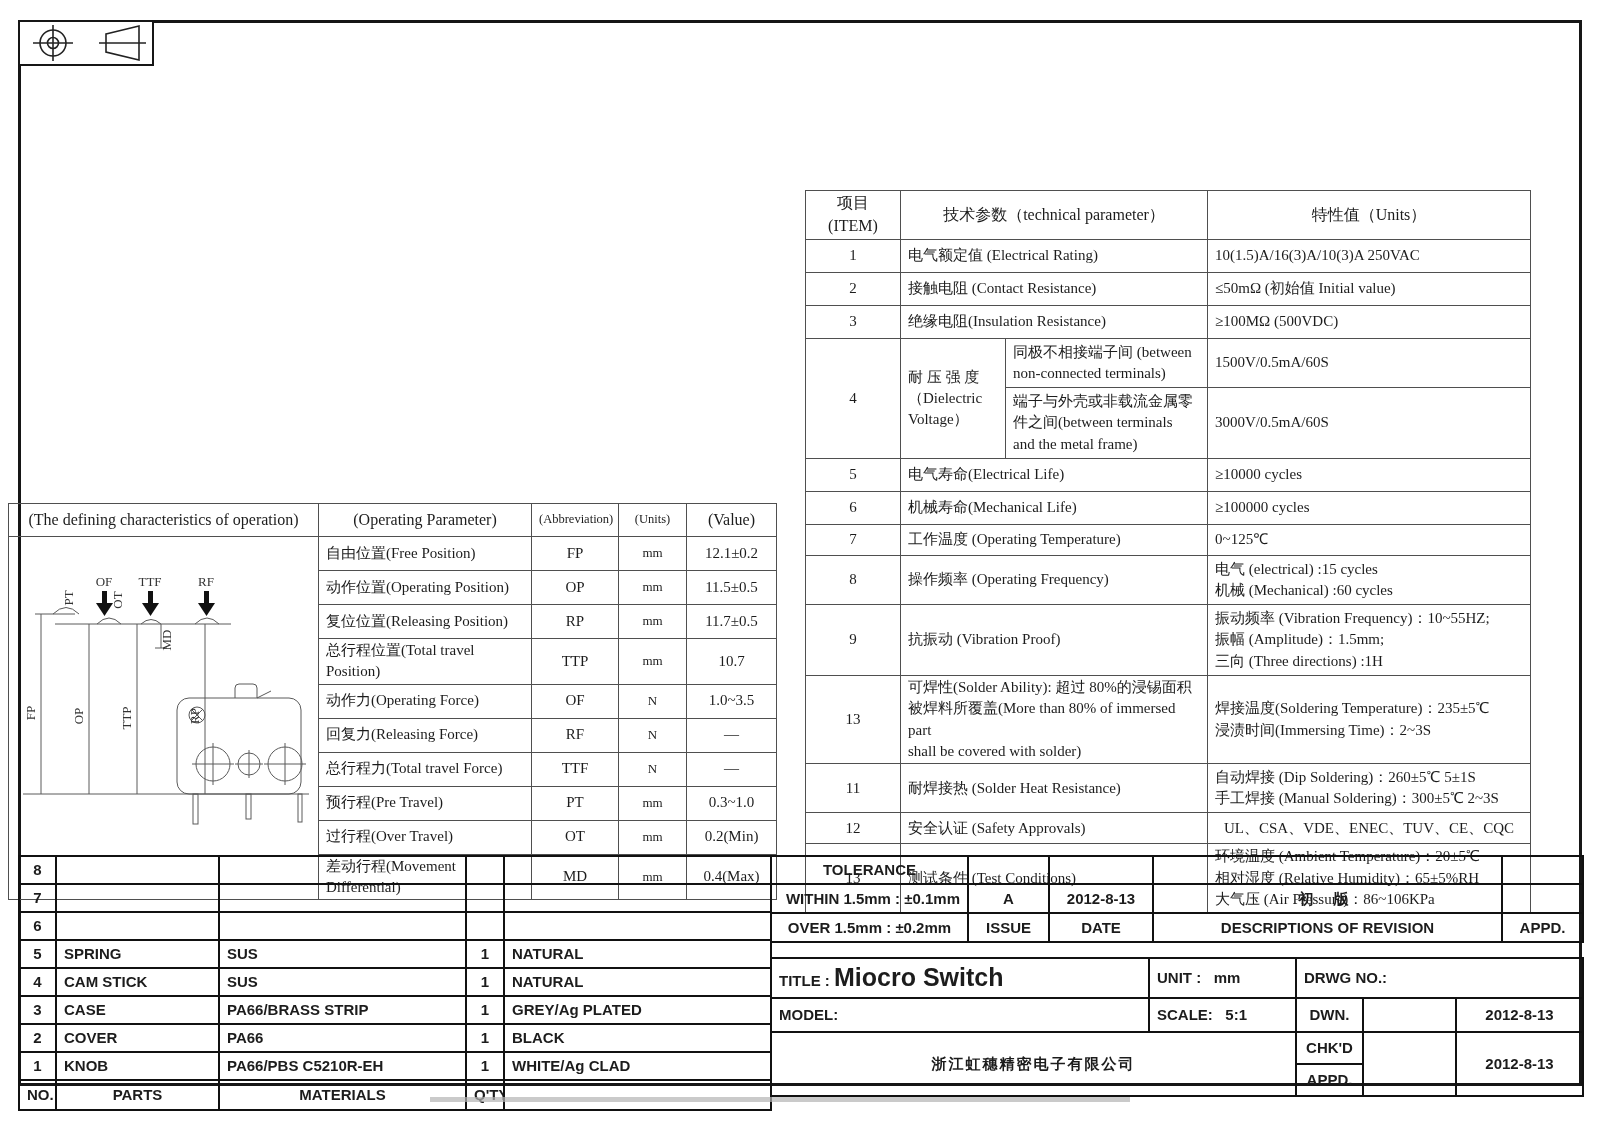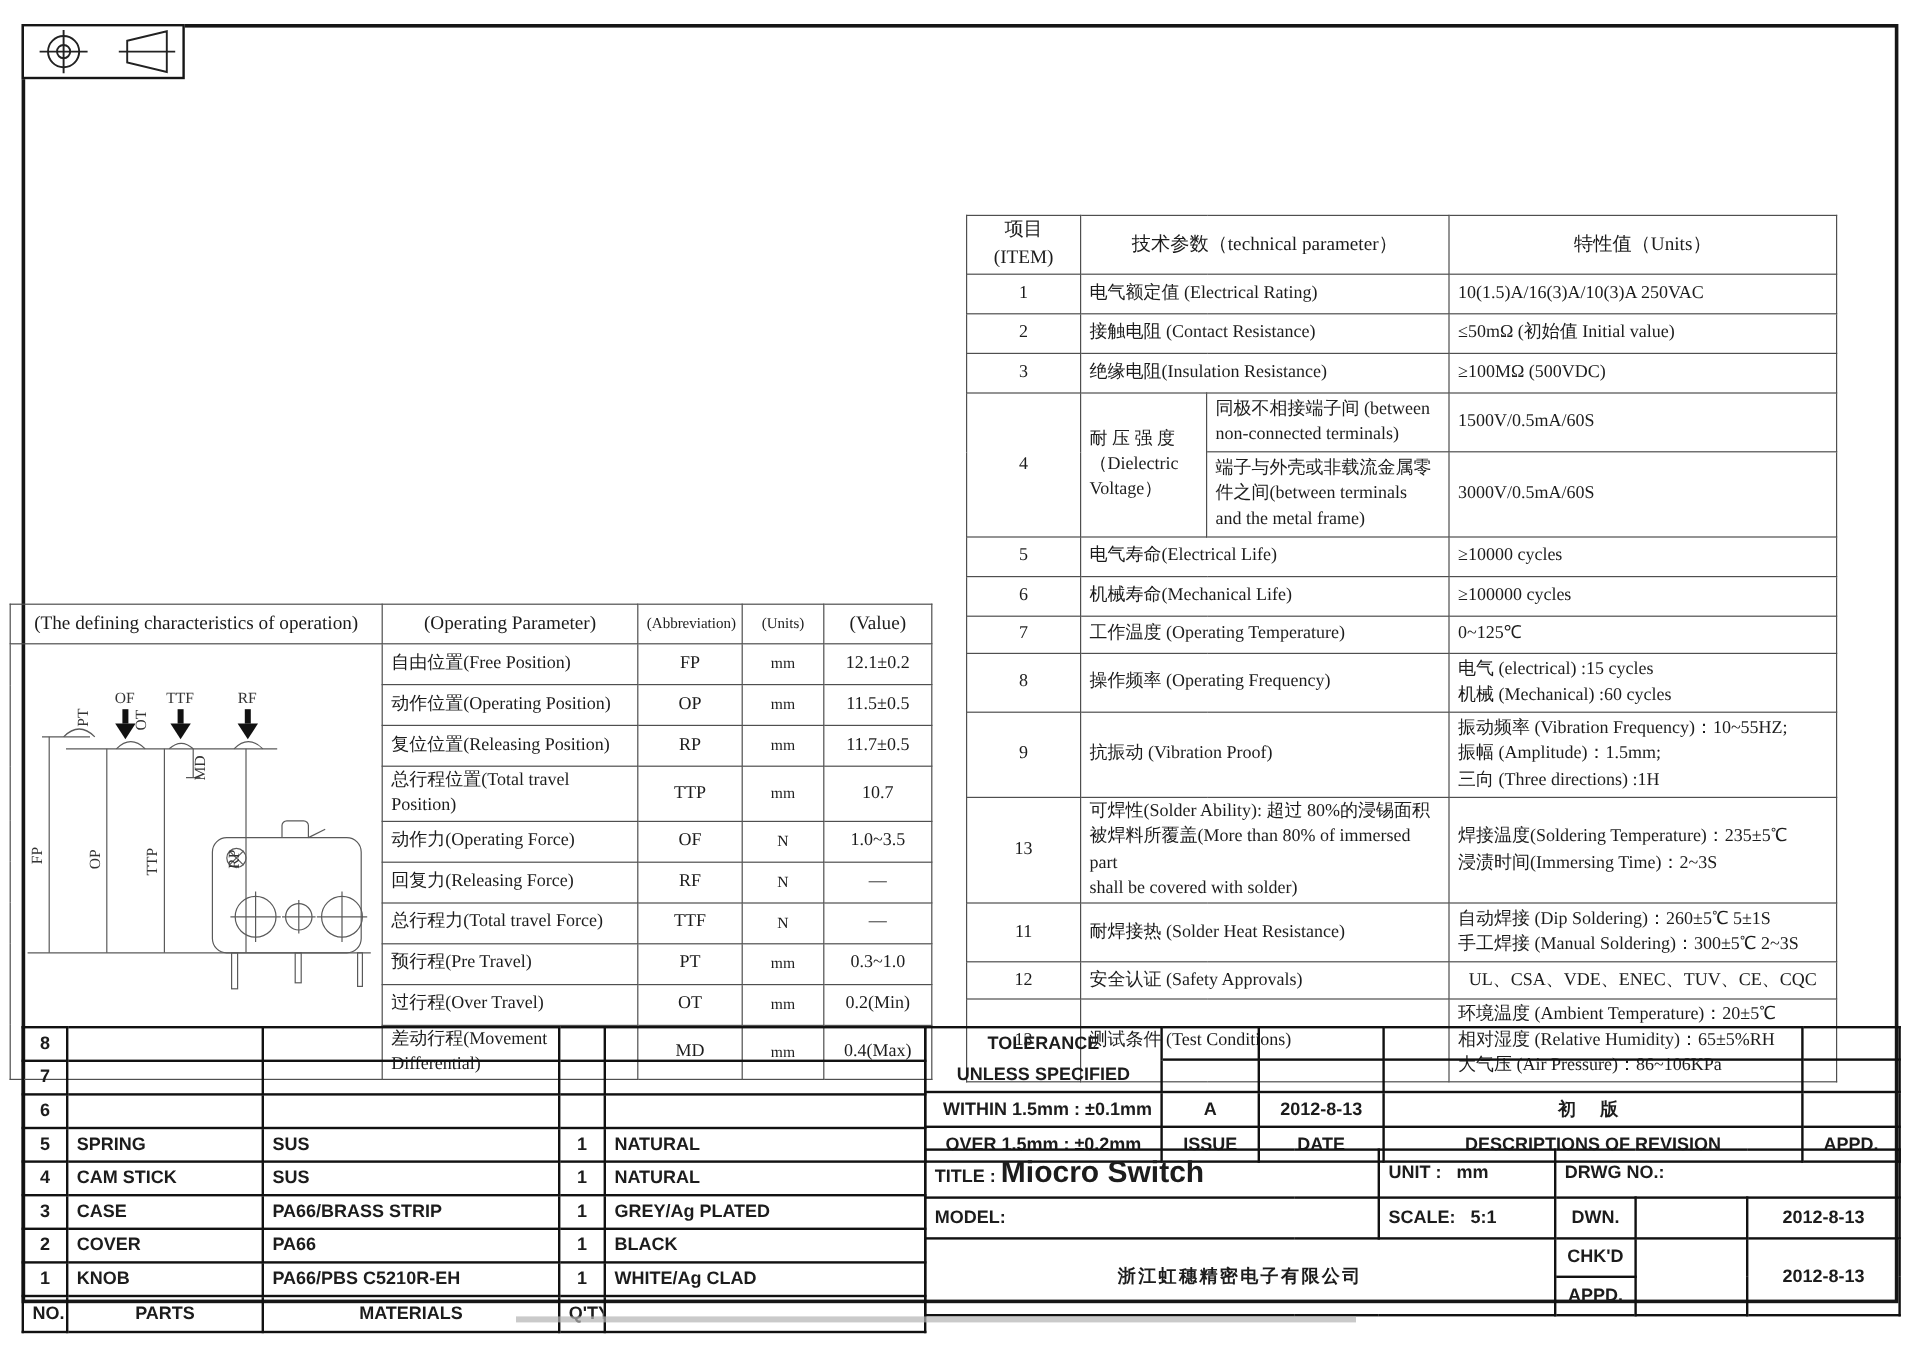--- a/index.html
+++ b/index.html
@@ -7,21 +7,21 @@
          font-family:"Liberation Serif", serif;overflow:hidden;}
   .frame{position:absolute;left:18px;top:20px;width:1558px;height:1060px;border:3px solid #161616;}
   .proj-box{position:absolute;left:18px;top:20px;width:132px;height:42px;border:2px solid #161616;background:#fff;}
   .scan-bar{position:absolute;left:430px;top:1097px;width:700px;height:5px;background:#b3b3b3;opacity:.7;}
 
   table{border-collapse:collapse;table-layout:fixed;}
   td{border:1px solid #4a4a4a;padding:1px 7px;font-size:15px;vertical-align:middle;
      white-space:pre-line;line-height:1.42;overflow:hidden;}
   .c{text-align:center;}
   .sw-title{position:absolute;left:827px;top:152px;font-size:20px;font-weight:600;letter-spacing:.5px;}
-  .sw-wrap{position:absolute;left:805px;top:179px;}
+  .sw-wrap{position:absolute;left:805px;top:190px;}
   .sw-wrap td{border-color:#4f4f4f;}
   .op-wrap{position:absolute;left:8px;top:503px;}
   .op-wrap td{border-color:#4f4f4f;}
   .op-wrap .hdr{font-size:16px;text-align:center;}
   .op-wrap .hdr-s{font-size:12.5px;text-align:center;}
   .diagram-cell{padding:0;vertical-align:top;}
   .bom-wrap{position:absolute;left:18px;top:855px;}
   .bom-wrap td{border:2px solid #111;font-family:"Liberation Sans", sans-serif;
                font-weight:bold;font-size:15px;white-space:nowrap;}
   .tol-wrap{position:absolute;left:770px;top:855px;}
@@ -386,27 +386,20 @@
         </colgroup>
       <tbody>
           <tr>
         <td style="height:24px;border-bottom:none;">TOLERANCE</td>
         <td></td>
         <td></td>
         <td></td>
         <td></td>
       </tr>
       <tr>
-        <td style="height:24px;border-top:none;">UNLESS  SPECIFIED</td>
-        <td></td>
-        <td></td>
-        <td></td>
-        <td></td>
-      </tr>
-      <tr>
         <td style="height:25px;text-align:right;">WITHIN 1.5mm : ±0.1mm</td>
         <td>A</td>
         <td>2012-8-13</td>
         <td class="rev-cjk">初 版</td>
         <td></td>
       </tr>
       <tr>
         <td style="height:25px;">OVER 1.5mm : ±0.2mm</td>
         <td>ISSUE</td>
         <td>DATE</td>

